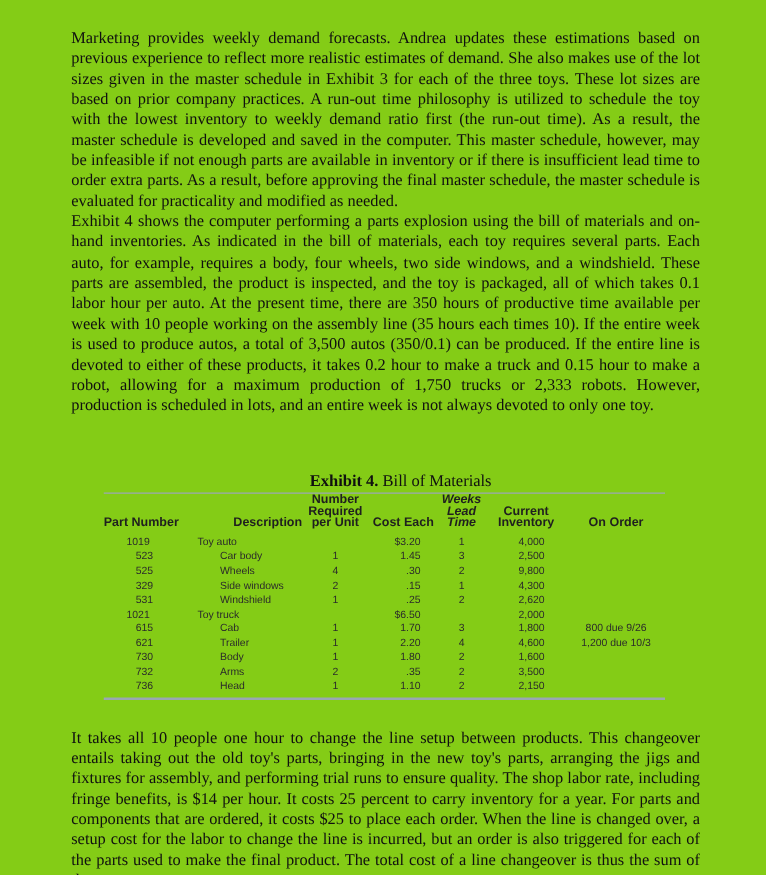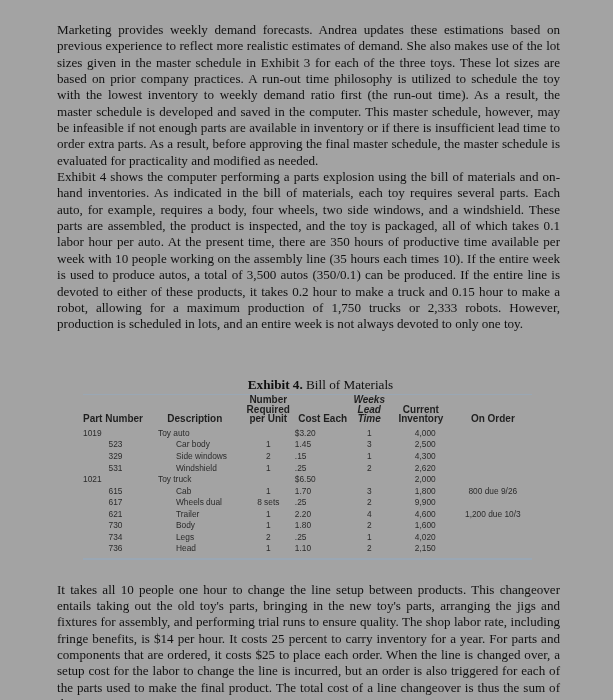--- a/index.html
+++ b/index.html
@@ -4,21 +4,21 @@
 <style>
   html, body {
     margin: 0;
     padding: 0;
     background: #ffffff;
   }
   .page {
     position: relative;
     width: 613px;
     height: 700px;
-    background: #a3a3a3;
+    background: #84cc16;
     overflow: hidden;
     font-family: "Liberation Serif", serif;
     color: #1a1a1a;
   }
   .content {
     position: absolute;
     left: 57px;
     top: 22px;
     width: 503px;
   }
@@ -78,30 +78,30 @@
   table.bom thead tr.head-row th {
     padding-bottom: 4px;
   }
   table.bom td {
     padding: 0;
     line-height: 11.55px;
     font-size: 8.35px;
     white-space: nowrap;
   }
   
-  .c-part   { width: 74px;  text-align: left; padding-right: 10px !important; }
+  .c-part   { width: 74px;  text-align: center; padding-right: 10px !important; }
   .c-desc   { width: 104px; text-align: left; }
   .c-num    { width: 60px;  text-align: center; }
-  .c-cost   { width: 56px;  text-align: left; padding-right: 14px !important; }
+  .c-cost   { width: 56px;  text-align: right; padding-right: 14px !important; }
   .c-lead   { width: 42px;  text-align: center; }
   .c-inv    { width: 62px;  text-align: right; padding-right: 18px !important; }
   .c-order  { width: 94px;  text-align: center; }
 
   th.c-part  { text-align: left; padding-right: 0 !important; padding-left: 4px; }
-  th.c-desc  { text-align: center; }
+  th.c-desc  { text-align: right; }
   th.c-num   { text-align: center; }
   th.c-cost  { text-align: center; padding-right: 0 !important; }
   th.c-lead  { text-align: center; font-style: italic; }
   th.c-inv   { text-align: center; padding-right: 0 !important; }
   th.c-order { text-align: center; }
 
   td.c-part.child { padding-right: 0 !important; text-align: center; }
   .desc-parent { padding-left: 10px; display: inline-block; }
   .desc-child  { padding-left: 28px; display: inline-block; }
   .after-table-gap { height: 22px; }
@@ -155,20 +155,29 @@
             <tr>
               <td class="c-part child">523</td>
               <td class="c-desc"><span class="desc-child">Car body</span></td>
               <td class="c-num">1</td>
               <td class="c-cost">1.45</td>
               <td class="c-lead">3</td>
               <td class="c-inv">2,500</td>
               <td class="c-order"></td>
             </tr>
             <tr>
+              <td class="c-part child">525</td>
+              <td class="c-desc"><span class="desc-child">Wheels</span></td>
+              <td class="c-num">4</td>
+              <td class="c-cost">.30</td>
+              <td class="c-lead">2</td>
+              <td class="c-inv">9,800</td>
+              <td class="c-order"></td>
+            </tr>
+            <tr>
               <td class="c-part child">329</td>
               <td class="c-desc"><span class="desc-child">Side windows</span></td>
               <td class="c-num">2</td>
               <td class="c-cost">.15</td>
               <td class="c-lead">1</td>
               <td class="c-inv">4,300</td>
               <td class="c-order"></td>
             </tr>
             <tr>
               <td class="c-part child">531</td>
@@ -191,53 +200,44 @@
             <tr>
               <td class="c-part child">615</td>
               <td class="c-desc"><span class="desc-child">Cab</span></td>
               <td class="c-num">1</td>
               <td class="c-cost">1.70</td>
               <td class="c-lead">3</td>
               <td class="c-inv">1,800</td>
               <td class="c-order">800 due 9/26</td>
             </tr>
             <tr>
-              <td class="c-part child">617</td>
-              <td class="c-desc"><span class="desc-child">Wheels dual</span></td>
-              <td class="c-num">8 sets</td>
-              <td class="c-cost">.25</td>
-              <td class="c-lead">2</td>
-              <td class="c-inv">9,900</td>
-              <td class="c-order"></td>
-            </tr>
-            <tr>
               <td class="c-part child">621</td>
               <td class="c-desc"><span class="desc-child">Trailer</span></td>
               <td class="c-num">1</td>
               <td class="c-cost">2.20</td>
               <td class="c-lead">4</td>
               <td class="c-inv">4,600</td>
               <td class="c-order">1,200 due 10/3</td>
             </tr>
             <tr>
               <td class="c-part child">730</td>
               <td class="c-desc"><span class="desc-child">Body</span></td>
               <td class="c-num">1</td>
               <td class="c-cost">1.80</td>
               <td class="c-lead">2</td>
               <td class="c-inv">1,600</td>
               <td class="c-order"></td>
             </tr>
             <tr>
-              <td class="c-part child">734</td>
-              <td class="c-desc"><span class="desc-child">Legs</span></td>
+              <td class="c-part child">732</td>
+              <td class="c-desc"><span class="desc-child">Arms</span></td>
               <td class="c-num">2</td>
-              <td class="c-cost">.25</td>
-              <td class="c-lead">1</td>
-              <td class="c-inv">4,020</td>
+              <td class="c-cost">.35</td>
+              <td class="c-lead">2</td>
+              <td class="c-inv">3,500</td>
               <td class="c-order"></td>
             </tr>
             <tr>
               <td class="c-part child">736</td>
               <td class="c-desc"><span class="desc-child">Head</span></td>
               <td class="c-num">1</td>
               <td class="c-cost">1.10</td>
               <td class="c-lead">2</td>
               <td class="c-inv">2,150</td>
               <td class="c-order"></td>

